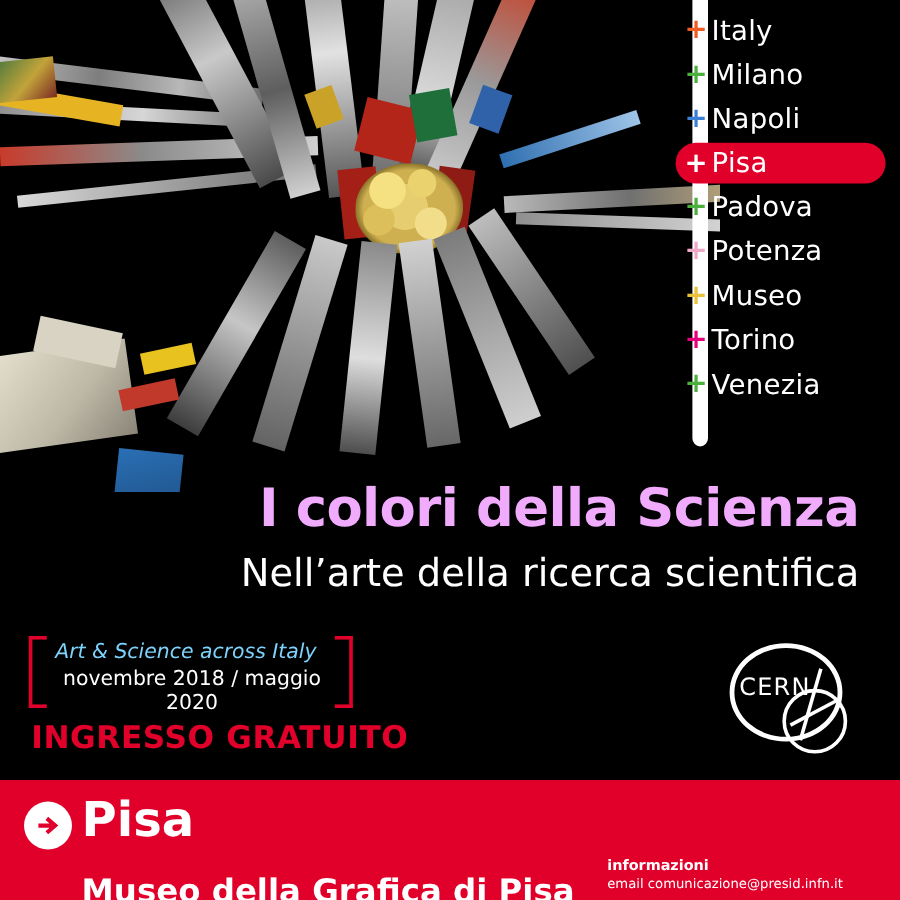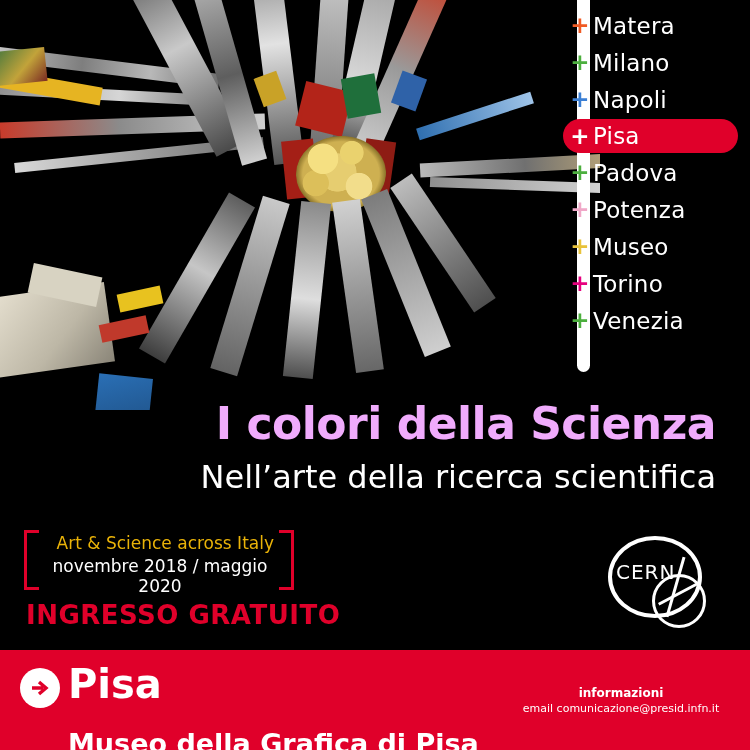--- a/index.html
+++ b/index.html
@@ -56,22 +56,22 @@
   }
 
   
   .bracketbox{position:absolute;left:24px;top:530px;width:270px;}
   .bracketbox .bk{
     position:absolute;top:0;width:12px;height:54px;border:3px solid #e0002a;
   }
   .bracketbox .bk.l{left:0;border-right:none;}
   .bracketbox .bk.r{right:0;border-left:none;}
   .bracketbox .l1{
-    position:absolute;left:22px;top:3px;width:228px;text-align:right;
-    font-size:17px;color:#eab308;font-weight:400;
+    position:absolute;left:22px;top:3px;width:228px;text-align:left;
+    font-size:17px;color:#7dd3fc;font-weight:400;font-style:italic;
   }
   .bracketbox .l2{
     position:absolute;left:22px;top:26px;width:228px;text-align:center;
     font-size:17px;color:#fff;font-weight:400;
   }
   .free{
     position:absolute;left:26px;top:600px;
     font-size:26px;font-weight:700;color:#e0002a;letter-spacing:.5px;
   }
 
@@ -115,21 +115,21 @@
   .arrow-badge svg{display:block;}
   .f-city{
     position:absolute;left:68px;top:11px;font-size:40px;font-weight:700;color:#fff;
   }
   .f-dates{
     position:absolute;left:178px;top:16px;font-size:34px;font-weight:700;color:#fff;
   }
   .f-venue{
     position:absolute;left:68px;top:78px;font-size:27px;font-weight:700;color:#fff;
   }
-  .f-infoblock{position:absolute;right:14px;top:36px;text-align:center;width:230px;}
+  .f-infoblock{position:absolute;right:14px;top:64px;width:230px;}
   .f-infoblock .t1{font-size:12px;font-weight:700;color:#fff;}
   .f-infoblock .t2{font-size:11px;color:#fff;margin-top:2px;}
 </style>
 </head>
 <body>
 
 <div class="poster">
 
   <div class="art">
 
@@ -175,21 +175,21 @@
 
   </div>
 
   <div class="city-rail"></div>
   <div class="city-list">
       <div class="city-row">
         <span class="cname">Genova</span>
       </div>
       <div class="city-row">
         <span class="plus" style="color: rgb(240, 90, 35);">+</span>
-        <span class="cname">Matera</span>
+        <span class="cname">Italy</span>
       </div>
       <div class="city-row">
         <span class="plus" style="color: rgb(76, 175, 62);">+</span>
         <span class="cname">Milano</span>
       </div>
       <div class="city-row">
         <span class="plus" style="color: rgb(59, 127, 212);">+</span>
         <span class="cname">Napoli</span>
       </div>
       <div class="city-row active">

